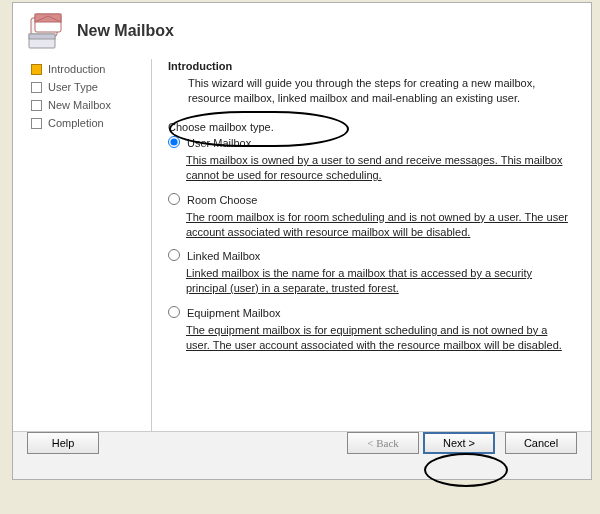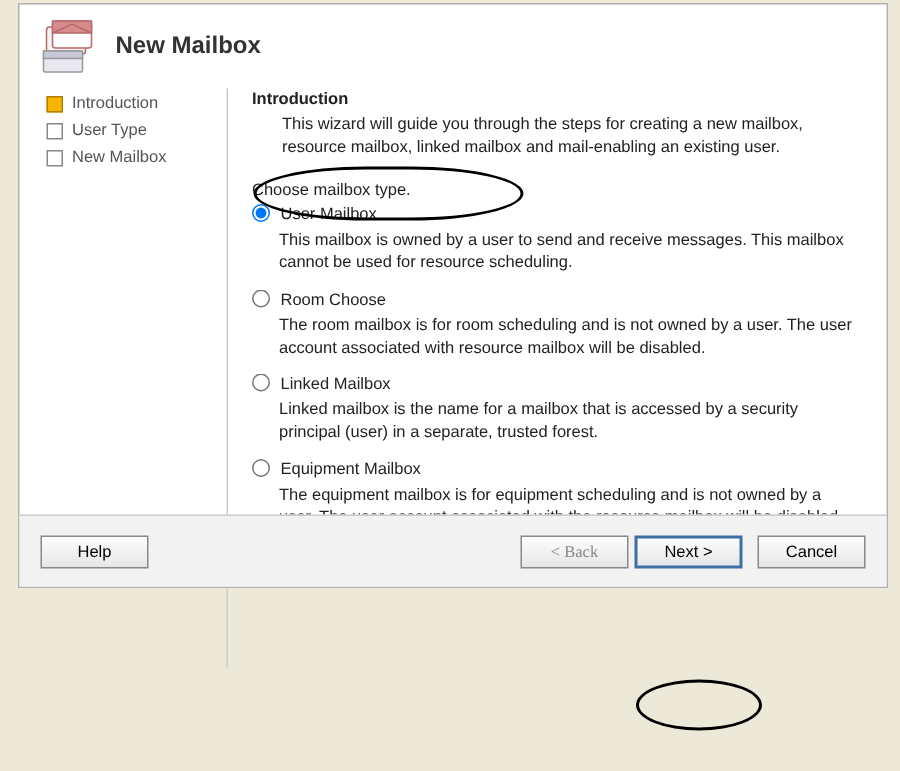--- a/index.html
+++ b/index.html
@@ -12,21 +12,21 @@
     width: 600px;
     height: 514px;
     overflow: hidden;
     position: relative;
   }
   .dialog {
     position: absolute;
     left: 12px;
     top: 2px;
     width: 580px;
-    height: 390px;
+    height: 478px;
     background: #fff;
     border: 1px solid #b0b0b0;
   }
   .header {
     height: 56px;
     padding: 8px 12px;
     display: flex;
     align-items: center;
     gap: 10px;
   }
@@ -89,31 +89,32 @@
   }
   .radio-row {
     display: flex;
     align-items: flex-start;
     gap: 5px;
     margin-bottom: 2px;
   }
   .option-desc {
     padding-left: 18px;
     color: #222;
+    text-decoration: underline;
   }
   .footer {
     position: absolute;
     bottom: 0;
     left: 0;
     right: 0;
     height: 48px;
     border-top: 1px solid #ccc;
     background: #f2f2f2;
     display: flex;
-    align-items: center;
+    align-items: flex-start;
     padding: 0 14px;
   }
   .btn {
     min-width: 72px;
     height: 22px;
     font-family: Tahoma, Arial, sans-serif;
     font-size: 11px;
     background: linear-gradient(#fdfdfd,#e6e6e6);
     border: 1px solid #888;
     cursor: pointer;
@@ -164,20 +165,24 @@
         <span>Introduction</span>
       </div>
       <div class="step">
         <span class="step-box"></span>
         <span>User Type</span>
       </div>
       <div class="step">
         <span class="step-box"></span>
         <span>New Mailbox</span>
       </div>
+      <div class="step">
+        <span class="step-box"></span>
+        <span>Completion</span>
+      </div>
     </div>
 
     <div class="divider"></div>
 
     <div class="content">
       <div class="section-title">Introduction</div>
       <div class="intro-text">This wizard will guide you through the steps for creating a new mailbox, resource mailbox, linked mailbox and mail-enabling an existing user.</div>
       <div class="choose-label">Choose mailbox type.</div>
 
       <div class="option">

